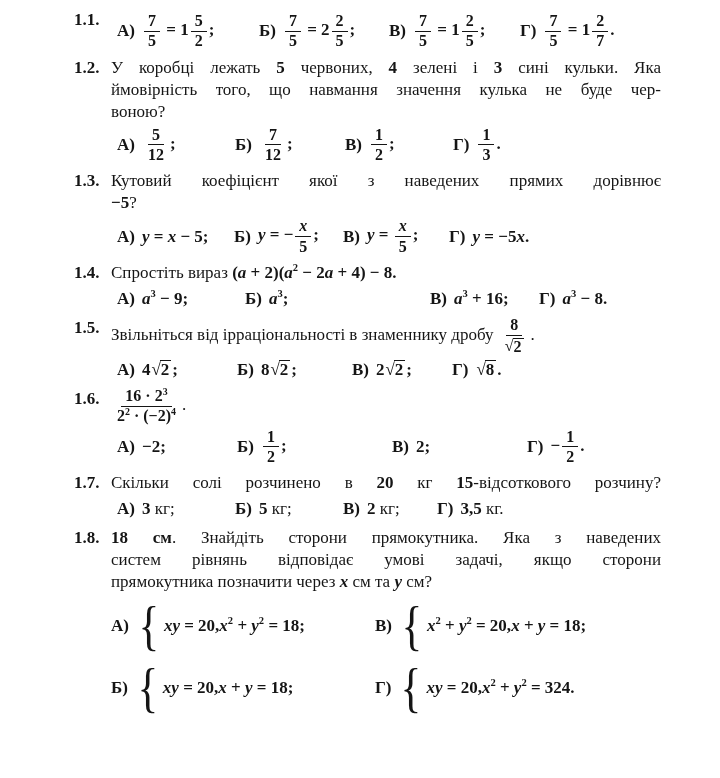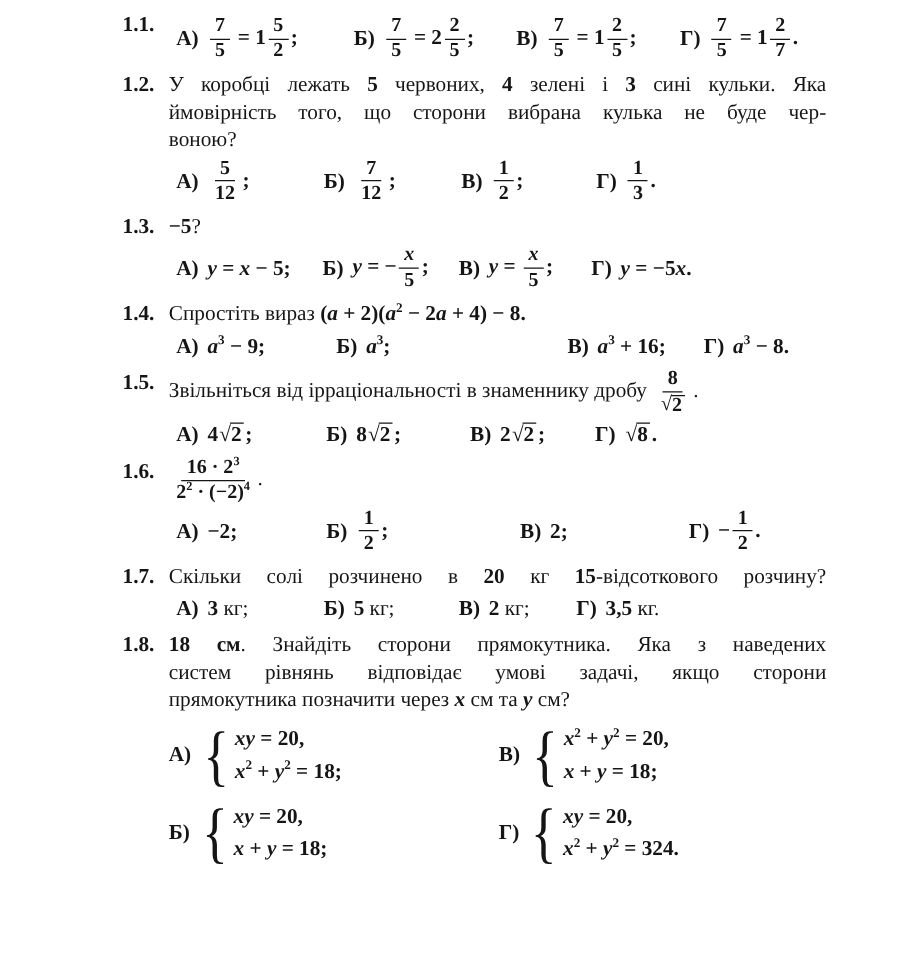--- a/index.html
+++ b/index.html
@@ -1,18 +1,18 @@
 <!DOCTYPE html>
 <html><head>
 <meta charset="utf-8">
 <style>
   html,body{margin:0;padding:0;background:#ffffff;}
   body{width:720px;height:778px;overflow:hidden;
        font-family:"Liberation Serif","DejaVu Serif",serif;color:#151515;}
-  #page{box-sizing:border-box;width:672px;height:778px;padding:9px 11px 0 98px;background:#ffffff;}
+  #page{box-sizing:border-box;width:672px;height:778px;padding:9px 11px 0 74px;background:#ffffff;}
 
   .question{display:flex;margin-bottom:5px;}
   .q-num{font-weight:700;flex:0 0 37px;width:37px;font-size:17px;line-height:22px;}
   .q-body{flex:1;font-size:17px;line-height:22px;}
   .q-line{min-height:22px;}
   .jline{text-align:justify;text-align-last:justify;}
 
   .run{white-space:pre-wrap;}
   .bold{font-weight:700;}
   .ital{font-style:italic;}
@@ -24,21 +24,21 @@
   .fden{display:block;padding:1.5px 4px 0;}
 
   .sqrt{display:inline-block;white-space:nowrap;margin:0 1px;}
   .sq-sign{display:inline-block;}
   .sq-body{display:inline-block;border-top:1.5px solid currentColor;
            padding:0 2px 0 1px;margin-left:-1px;line-height:1.05;position:relative;top:.5px;}
 
   .sys{display:inline-flex;align-items:center;vertical-align:middle;}
   .brace{font-size:54px;font-weight:400;line-height:1;margin-right:2px;
          transform:scaleX(.8);transform-origin:center;}
-  .sys-rows{display:inline-flex;flex-direction:column;row-gap:6px;text-align:left;}
+  .sys-rows{display:inline-flex;flex-direction:row;row-gap:6px;text-align:left;}
   .sys-row{line-height:1.2;white-space:nowrap;}
 
   .opts{display:grid;align-items:center;margin:4px 0 2px 6px;}
   .opts.grid2{row-gap:8px;margin-left:0;margin-top:6px;}
   .opt{white-space:nowrap;display:flex;align-items:center;}
   .opt-label{font-weight:700;margin-right:7px;flex:0 0 auto;}
   .opt-body{display:inline-block;}
 </style>
 </head>
 <body>
@@ -89,21 +89,21 @@
                   <span class="fden"><span class="run bold">7</span></span>
                 </span><span class="run bold">.</span></span>
             </span>
           </div>
         </div>
       </div>
       <div class="question">
         <div class="q-num">1.2.</div>
         <div class="q-body">
           <div class="q-line jline"><span class="run">У коробці лежать </span><span class="run bold">5</span><span class="run"> червоних, </span><span class="run bold">4</span><span class="run"> зелені і </span><span class="run bold">3</span><span class="run"> сині кульки. Яка</span></div>
-          <div class="q-line jline"><span class="run">ймовірність того, що сторони вибрана кулька не буде чер-</span></div>
+          <div class="q-line jline"><span class="run">ймовірність того, що навмання значення кулька не буде чер-</span></div>
           <div class="q-line"><span class="run">воною?</span></div>
           <div class="opts" style="grid-template-columns: 118px 110px 108px auto;">
             <span class="opt">
               <span class="opt-label">А)</span>
               <span class="opt-body"><span class="frac">
                   <span class="fnum"><span class="run bold">5</span></span>
                   <span class="fden"><span class="run bold">12</span></span>
                 </span><span class="run bold">;</span></span>
             </span>
             <span class="opt">
@@ -126,20 +126,21 @@
                   <span class="fnum"><span class="run bold">1</span></span>
                   <span class="fden"><span class="run bold">3</span></span>
                 </span><span class="run bold">.</span></span>
             </span>
           </div>
         </div>
       </div>
       <div class="question">
         <div class="q-num">1.3.</div>
         <div class="q-body">
+          <div class="q-line jline"><span class="run">Кутовий коефіцієнт якої з наведених прямих дорівнює</span></div>
           <div class="q-line"><span class="run bold">−5</span><span class="run">?</span></div>
           <div class="opts" style="grid-template-columns: 117px 109px 106px auto;">
             <span class="opt">
               <span class="opt-label">А)</span>
               <span class="opt-body"><span class="run bold ital">y</span><span class="run bold"> = </span><span class="run bold ital">x</span><span class="run bold"> − 5;</span></span>
             </span>
             <span class="opt">
               <span class="opt-label">Б)</span>
               <span class="opt-body"><span class="run bold ital">y</span><span class="run bold"> = −</span><span class="frac">
                   <span class="fnum"><span class="run bold ital">x</span></span>

